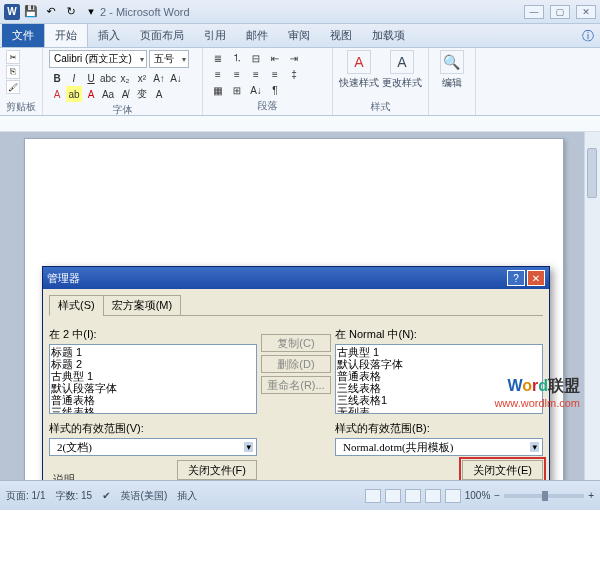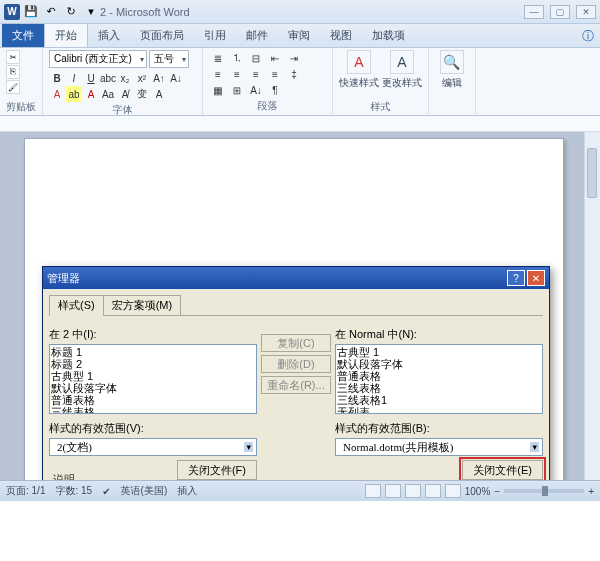--- a/index.html
+++ b/index.html
@@ -72,21 +72,21 @@
 .cfbtn { height: 20px; padding: 0 10px; border: 1px solid #aca899; background: #ece9d8; font-size: 11px; }
 .cfbtn.hl { outline: 2px solid #d03030; outline-offset: 1px; }
 .desc { position: absolute; left: 10px; bottom: 34px; font-size: 11px; color: #333; }
 .dlg-footer { position: absolute; right: 10px; bottom: 8px; }
 
 .watermark { position: absolute; right: 20px; top: 244px; text-align: right; z-index: 20; pointer-events: none; }
 .wm1 { font-size: 16px; font-weight: bold; }
 .wm1 .a { color: #1e5fb8; } .wm1 .b { color: #e08a00; } .wm1 .c { color: #c23; } .wm1 .d { color: #2a8; } .wm1 .e { color: #333; }
 .wm2 { font-size: 11px; color: #d43; }
 
-.statusbar { height: 21px; background: linear-gradient(#dbe6f4,#c9d9ec); border-top: 1px solid #a8b8cc; display: flex; align-items: center; padding: 0 6px; font-size: 10px; color: #3a4a5e; gap: 10px; }
+.statusbar { height: 30px; background: linear-gradient(#dbe6f4,#c9d9ec); border-top: 1px solid #a8b8cc; display: flex; align-items: center; padding: 0 6px; font-size: 10px; color: #3a4a5e; gap: 10px; }
 .sb-right { margin-left: auto; display: flex; align-items: center; gap: 4px; }
 .view-btn { width: 16px; height: 14px; border: 1px solid #a8b8cc; background: #eef4fb; }
 .zoom-slider { width: 80px; height: 4px; background: #b8c8dc; position: relative; }
 .zoom-slider .knob { position: absolute; left: 38px; top: -3px; width: 6px; height: 10px; background: #7a8ca4; }
 </style>
 </head>
 <body>
 
 <div class="window">
   <div class="titlebar">
@@ -276,20 +276,24 @@
             </div>
           </div>
         </div>
         <div class="desc">说明</div>
         <div class="dlg-footer">
           <button class="cfbtn">关闭</button>
         </div>
       </div>
     </div>
 
+    <div class="watermark">
+      <div class="wm1"><span class="a">W</span><span class="b">o</span><span class="c">r</span><span class="d">d</span><span class="e">联盟</span></div>
+      <div class="wm2">www.wordlm.com</div>
+    </div>
   </div>
 
   <div class="statusbar">
     <span>页面: 1/1</span>
     <span>字数: 15</span>
     <span>✔</span>
     <span>英语(美国)</span>
     <span>插入</span>
     <div class="sb-right">
       <div class="view-btn"></div>

